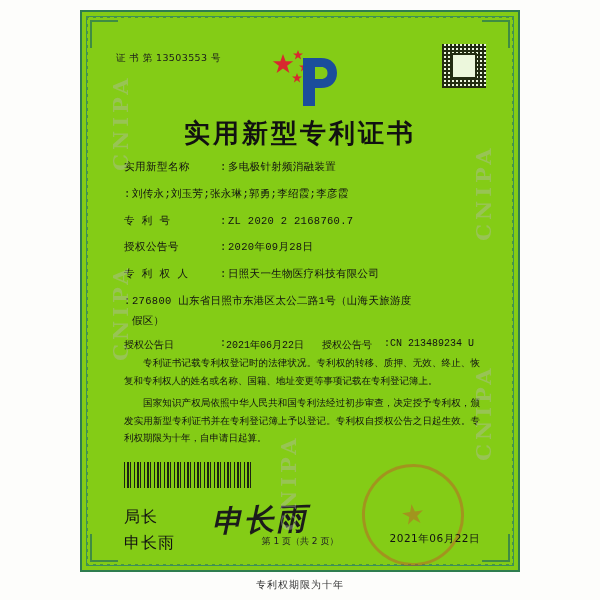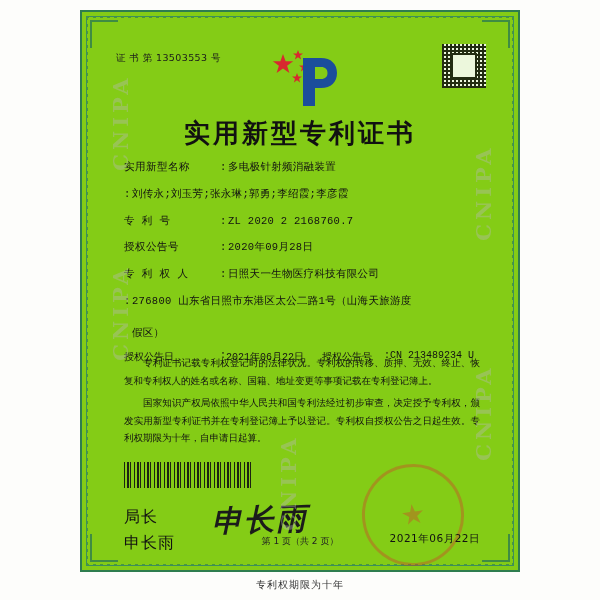--- a/index.html
+++ b/index.html
@@ -156,21 +156,21 @@
     width: 8px;
     flex: 0 0 8px;
   }
   .row .value {
     flex: 1;
     letter-spacing: 0.3px;
   }
   .row.tight { margin-bottom: 9px; }
   .row .value .cont {
     display: block;
-    margin-top: 16px;
+    margin-top: 4px;
   }
   .row2col {
     display: flex;
     font-size: 10px;
     color: #111;
   }
   .row2col .seg { display: flex; }
   .row2col .seg .label { width: 96px; flex: 0 0 96px; }
   .row2col .seg2 { margin-left: 18px; display: flex; }
   .row2col .seg2 .label { width: 62px; flex: 0 0 62px; }

